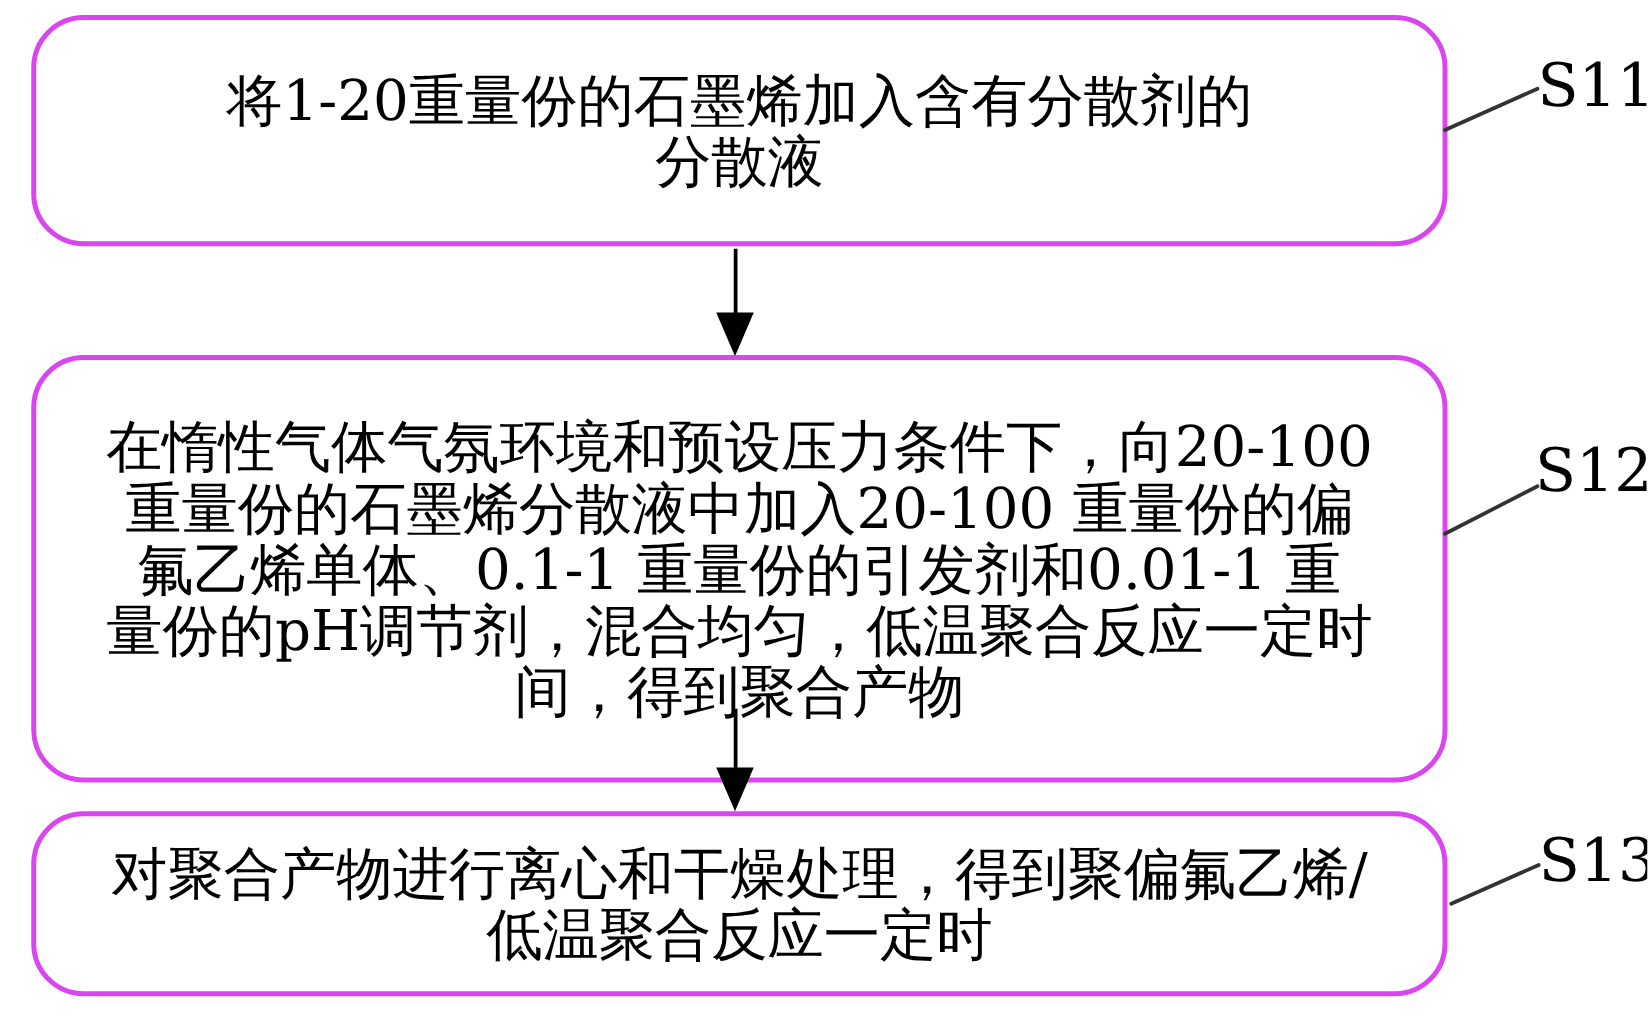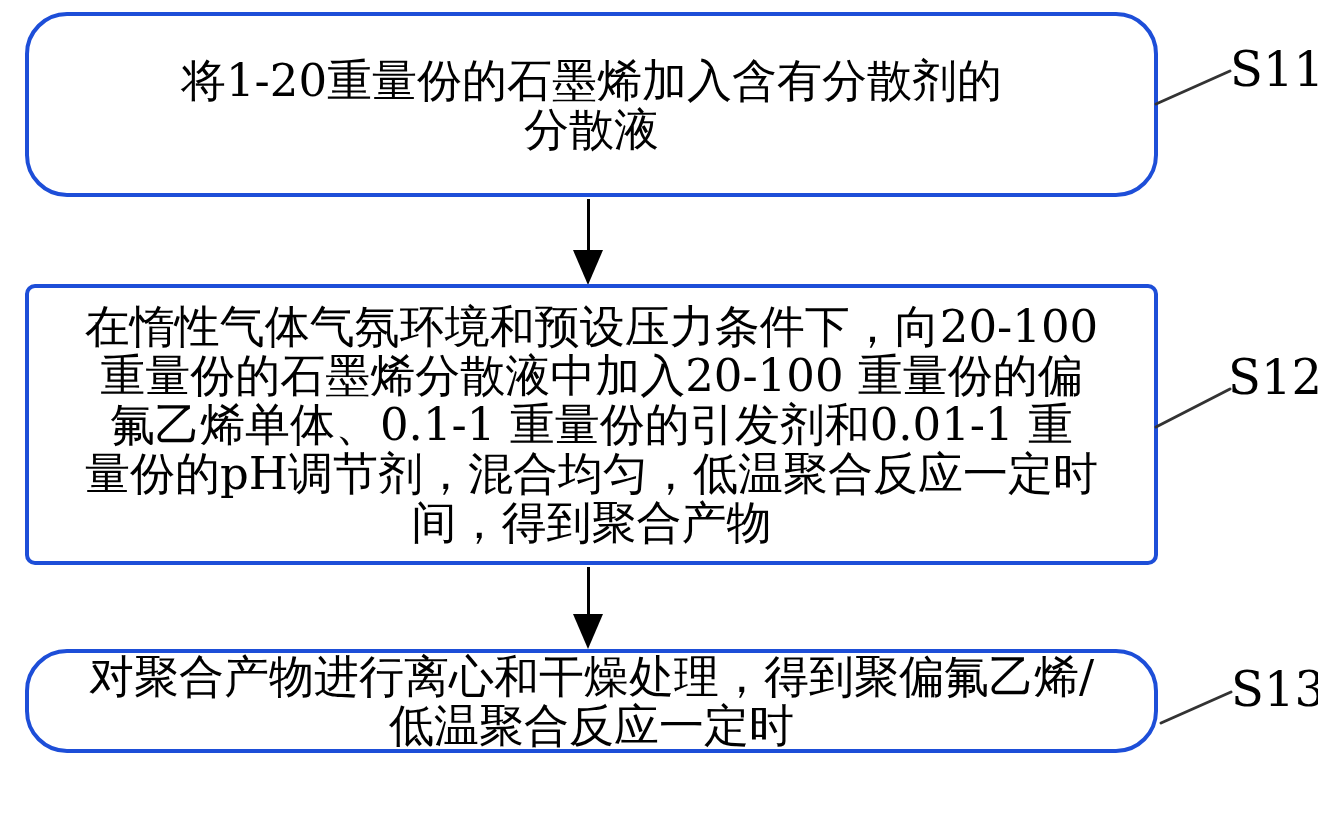--- a/index.html
+++ b/index.html
@@ -14,38 +14,38 @@
     background: #ffffff;
     font-family: "DejaVu Serif", "Liberation Serif", serif;
     color: #000000;
     overflow: hidden;
   }
   .flow-box {
     position: absolute;
     left: 25px;
     width: 1133px;
     box-sizing: border-box;
-    border: 4px solid #1d4ed8;
+    border: 4px solid #d946ef;
     border-radius: 42px;
     background: #ffffff;
     display: flex;
     flex-direction: column;
     justify-content: center;
     align-items: center;
   }
   .flow-box .t {
     font-size: 45px;
     line-height: 49px;
     letter-spacing: 0px;
     white-space: nowrap;
     text-align: center;
   }
   #box1 { top: 12px;  height: 185px; }
-  #box2 { top: 284px; height: 281px; border-radius: 10px; }
-  #box3 { top: 649px; height: 104px; }
+  #box2 { top: 284px; height: 342px; }
+  #box3 { top: 649px; height: 148px; }
 
   .arrow-shaft {
     position: absolute;
     left: 587px;
     width: 3px;
     background: #000000;
   }
   #arrow1-shaft { top: 199px; height: 52px; }
   #arrow2-shaft { top: 567px; height: 48px; }
 

